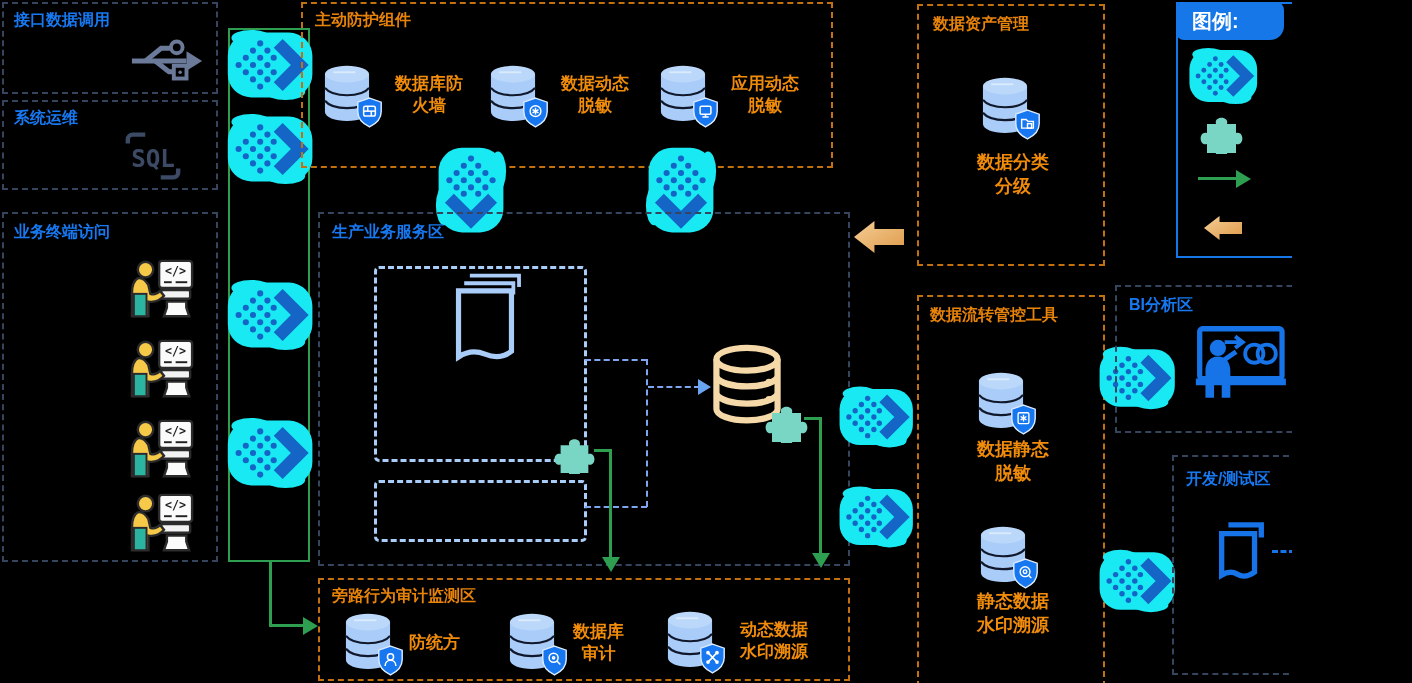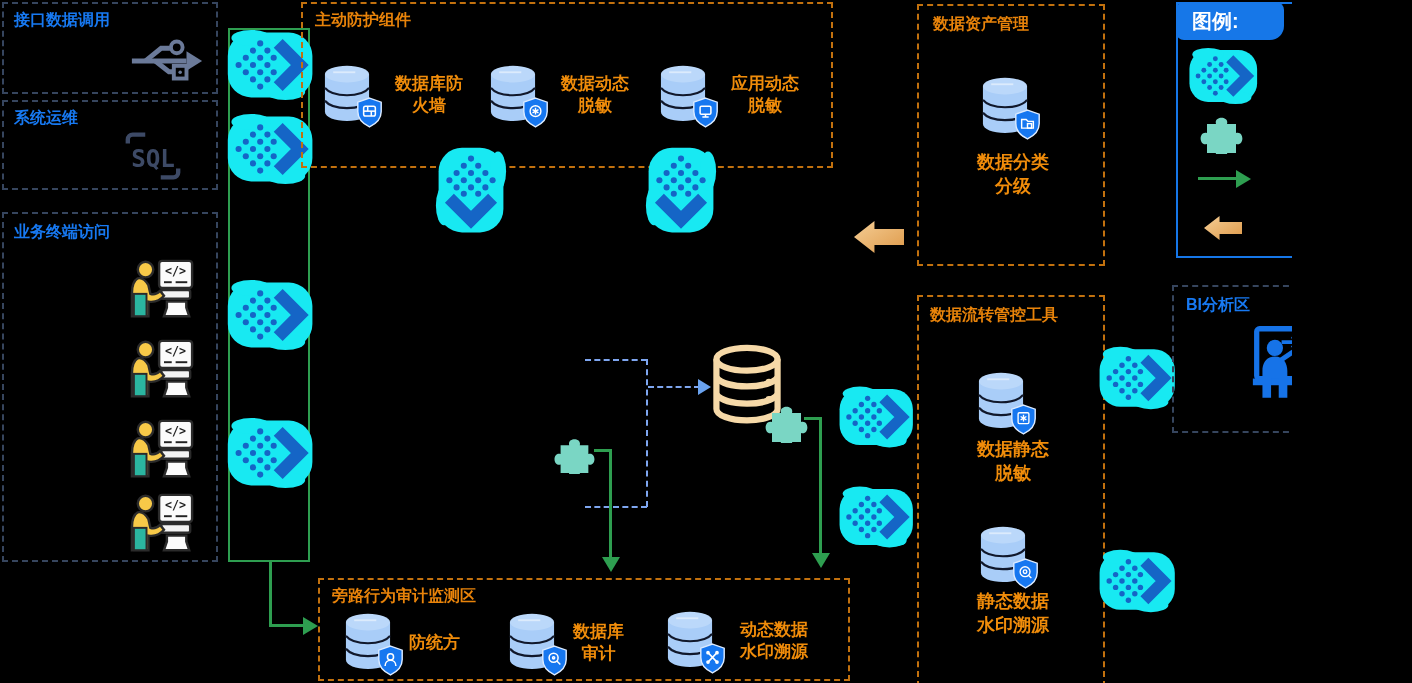--- a/index.html
+++ b/index.html
@@ -243,20 +243,28 @@
     <svg width="90" height="74" viewBox="0 0 100 80" style="transform:rotate(90deg) translate(6px,8px);transform-origin:45px 37px">
         <use href="#sym-cyanarrow"></use>
       </svg>
   </div>
   <div class="abs" style="left:644px;top:148px;width:74px;height:86px">
     <svg width="90" height="74" viewBox="0 0 100 80" style="transform:rotate(90deg) translate(6px,8px);transform-origin:45px 37px">
         <use href="#sym-cyanarrow"></use>
       </svg>
   </div>
 
+  <div class="zone" style="left:318px;top:212px;width:532px;height:354px">
+    <div class="ztitle" style="left:12px;top:8px">生产业务服务区</div>
+    <div class="inner-rect" style="left:54px;top:52px;width:213px;height:196px"></div>
+    <div class="inner-rect" style="left:54px;top:266px;width:213px;height:62px"></div>
+    <svg class="abs" style="left:116px;top:56px" width="98" height="104" viewBox="0 0 100 110">
+        <use href="#sym-docs"></use>
+      </svg>
+  </div>
 
   <div class="hline" style="left:585px;top:359px;width:62px"></div>
   <div class="vline" style="left:646px;top:359px;height:148px"></div>
   <div class="hline" style="left:585px;top:506px;width:62px"></div>
   <div class="hline" style="left:648px;top:386px;width:52px"></div>
   <div class="tri-right-b" style="left:698px;top:379px"></div>
 
   <svg class="abs" style="left:708px;top:343px" width="78" height="86" viewBox="0 0 80 90">
       <use href="#sym-tandb"></use>
     </svg>
@@ -410,21 +418,32 @@
       </svg>
     <div>
       <div class="gline" style="left:20px;top:173px;width:42px;height:2.5px"></div>
       <div class="tri-right-g" style="left:58px;top:166px"></div>
     </div>
     <svg class="abs" style="left:26px;top:210px" width="38" height="28" viewBox="0 0 44 32">
         <use href="#sym-orangearrow"></use>
       </svg>
   </div>
 
-  <div class="zone" style="left:1172px;top:285px;width:238px;height:148px">
+  <div class="zone" style="left:1115px;top:285px;width:238px;height:148px">
     <div class="ztitle" style="left:12px;top:8px">BI分析区</div>
     <svg class="abs" style="left:72px;top:36px" width="98" height="90" viewBox="0 0 100 94">
         <use href="#sym-board"></use>
       </svg>
   </div>
 
+  <div class="zone" style="left:1172px;top:455px;width:238px;height:220px">
+    <div class="ztitle" style="left:12px;top:12px">开发/测试区</div>
+    <svg class="abs" style="left:38px;top:58px" width="58" height="68" viewBox="0 0 60 70">
+        <use href="#sym-devdoc"></use>
+      </svg>
+    <div class="hline" style="left:98px;top:93px;width:40px;border-top:3px dashed #1673E8"></div>
+    <div class="tri-right-db" style="left:136px;top:87px"></div>
+    <svg class="abs" style="left:148px;top:64px" width="54" height="58" viewBox="0 0 56 60">
+        <use href="#sym-bluedb"></use>
+      </svg>
+  </div>
 
 </div>
 
 </body></html>

